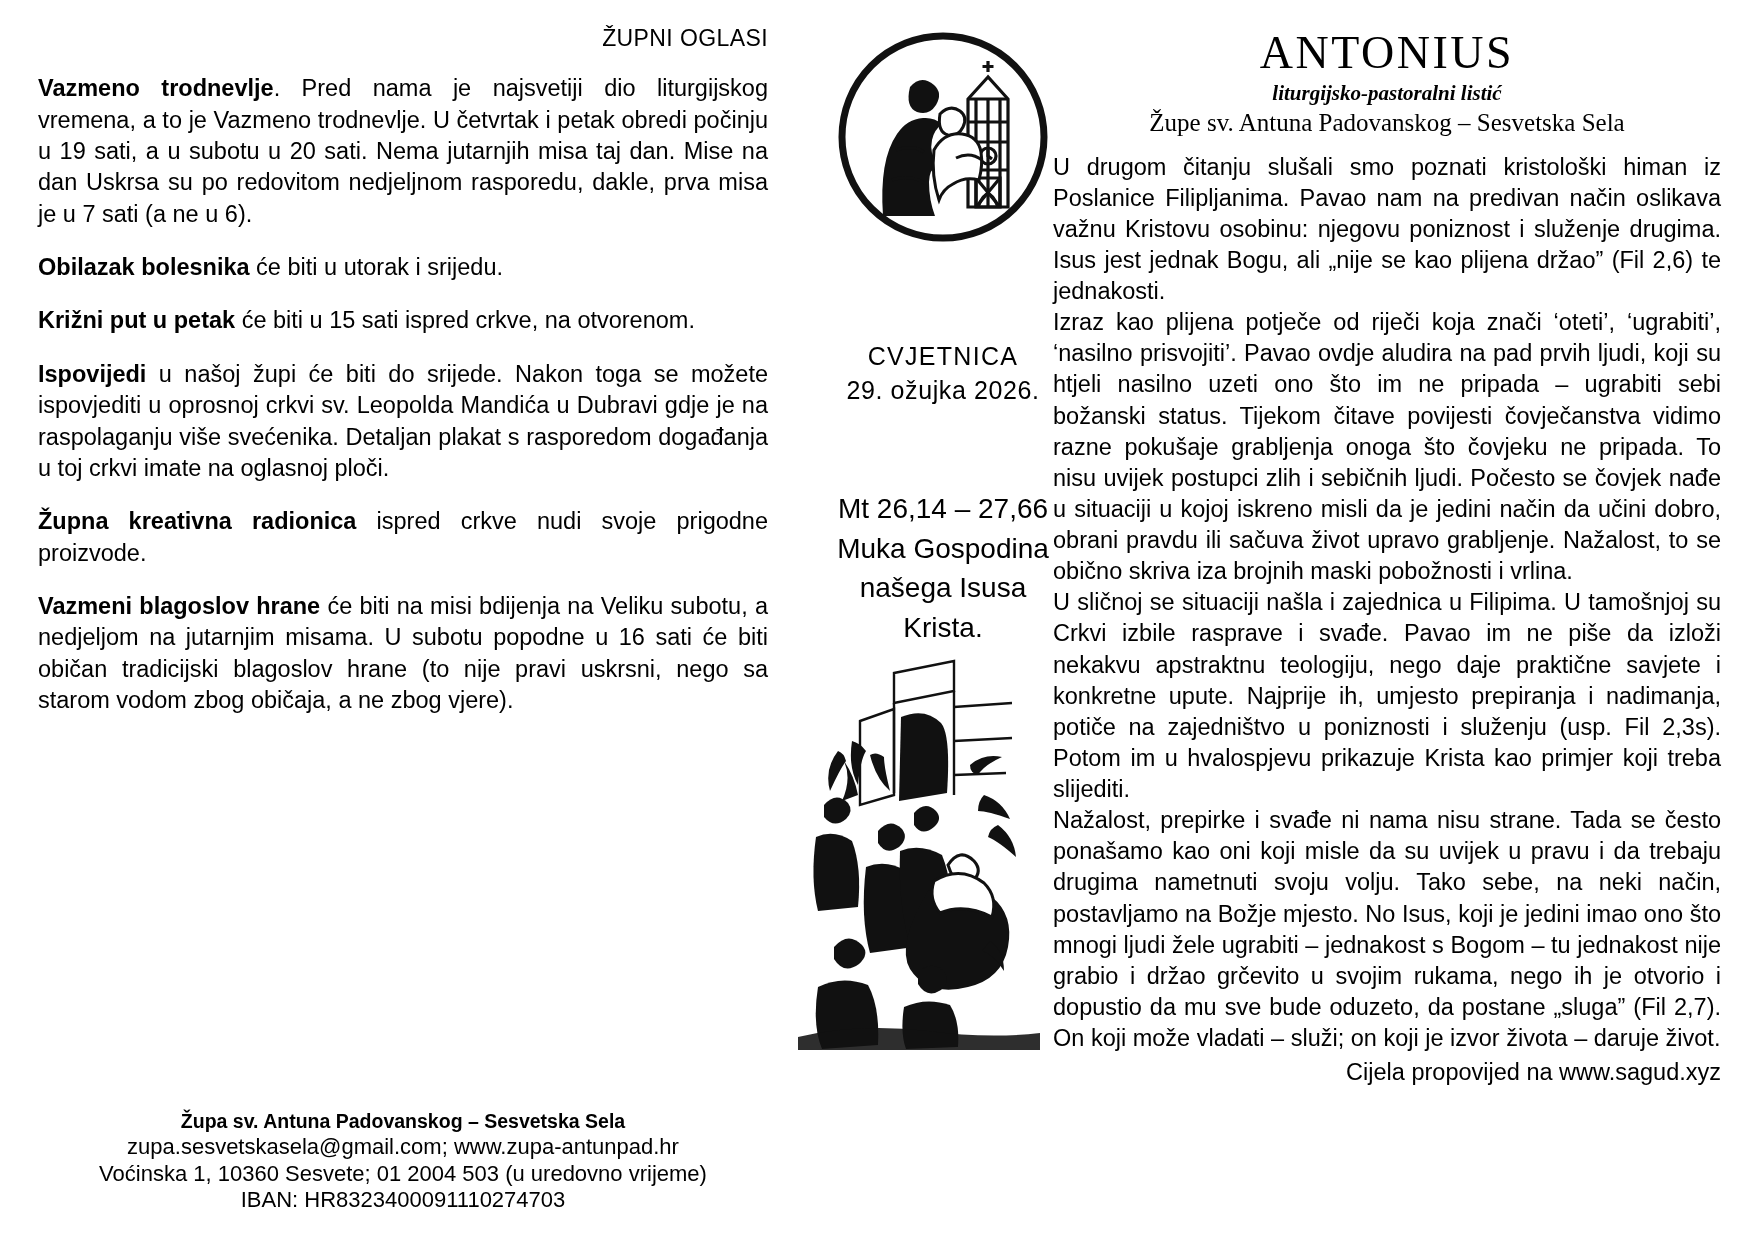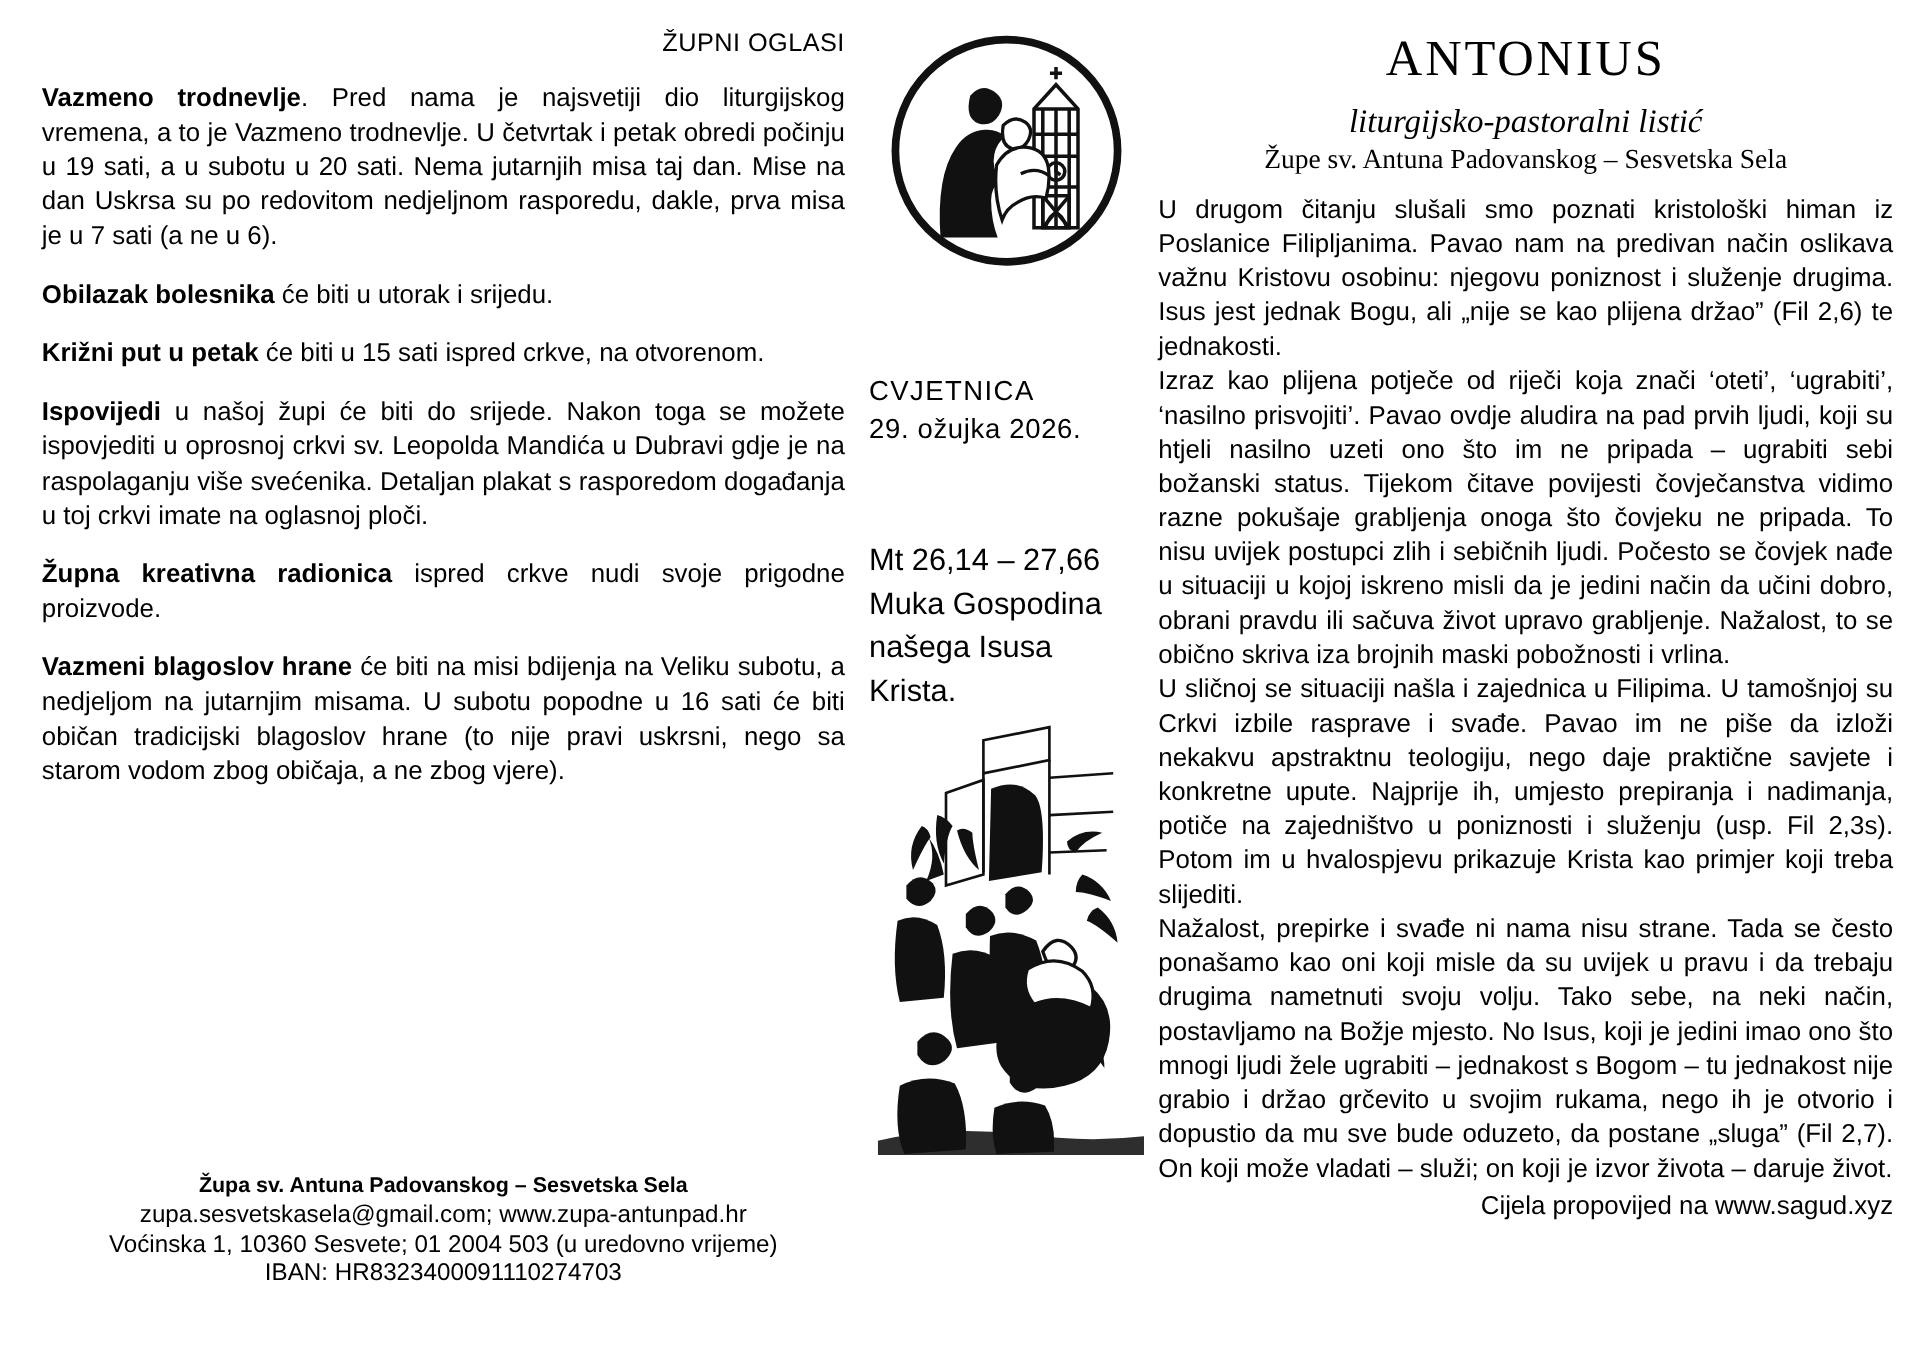--- a/index.html
+++ b/index.html
@@ -43,42 +43,42 @@
     margin: 0 0 22px 0;
     hyphens: none;
   }
   .ann b { font-weight: bold; }
   .ann:last-child { margin-bottom: 0; }
 
   
   .footer {
     position: absolute;
     left: 38px;
-    top: 1067px;
+    top: 1110px;
     width: 730px;
     text-align: center;
     line-height: 1.22;
   }
   .footer .f-bold {
     font-size: 19.5px;
     font-weight: bold;
     display: block;
   }
   .footer .f-line {
     font-size: 22px;
     display: block;
   }
 
   
   .col-center {
     position: absolute;
-    left: 790px;
+    left: 818px;
     top: 30px;
     width: 250px;
-    text-align: left;
+    text-align: center;
   }
   .logo-wrap {
     width: 215px;
     height: 215px;
     margin: 0 auto;
   }
   .center-occasion {
     margin-top: 92px;
     font-size: 25px;
     letter-spacing: 1.3px;
@@ -113,25 +113,26 @@
     text-align: center;
     font-family: "Liberation Serif", serif;
   }
   .masthead .m-title {
     font-size: 46px;
     letter-spacing: 2.5px;
     line-height: 1.08;
     display: block;
   }
   .masthead .m-sub1 {
-    font-size: 30px;
+    font-size: 21px;
     font-style: italic;
     display: block;
     line-height: 1.28;
-    margin-top: 14px;
+    margin-top: 2px;
+    font-weight: bold;
   }
   .masthead .m-sub2 {
     font-size: 25px;
     display: block;
     line-height: 1.28;
   }
   .article {
     margin-top: 13px;
   }
   .article p {

